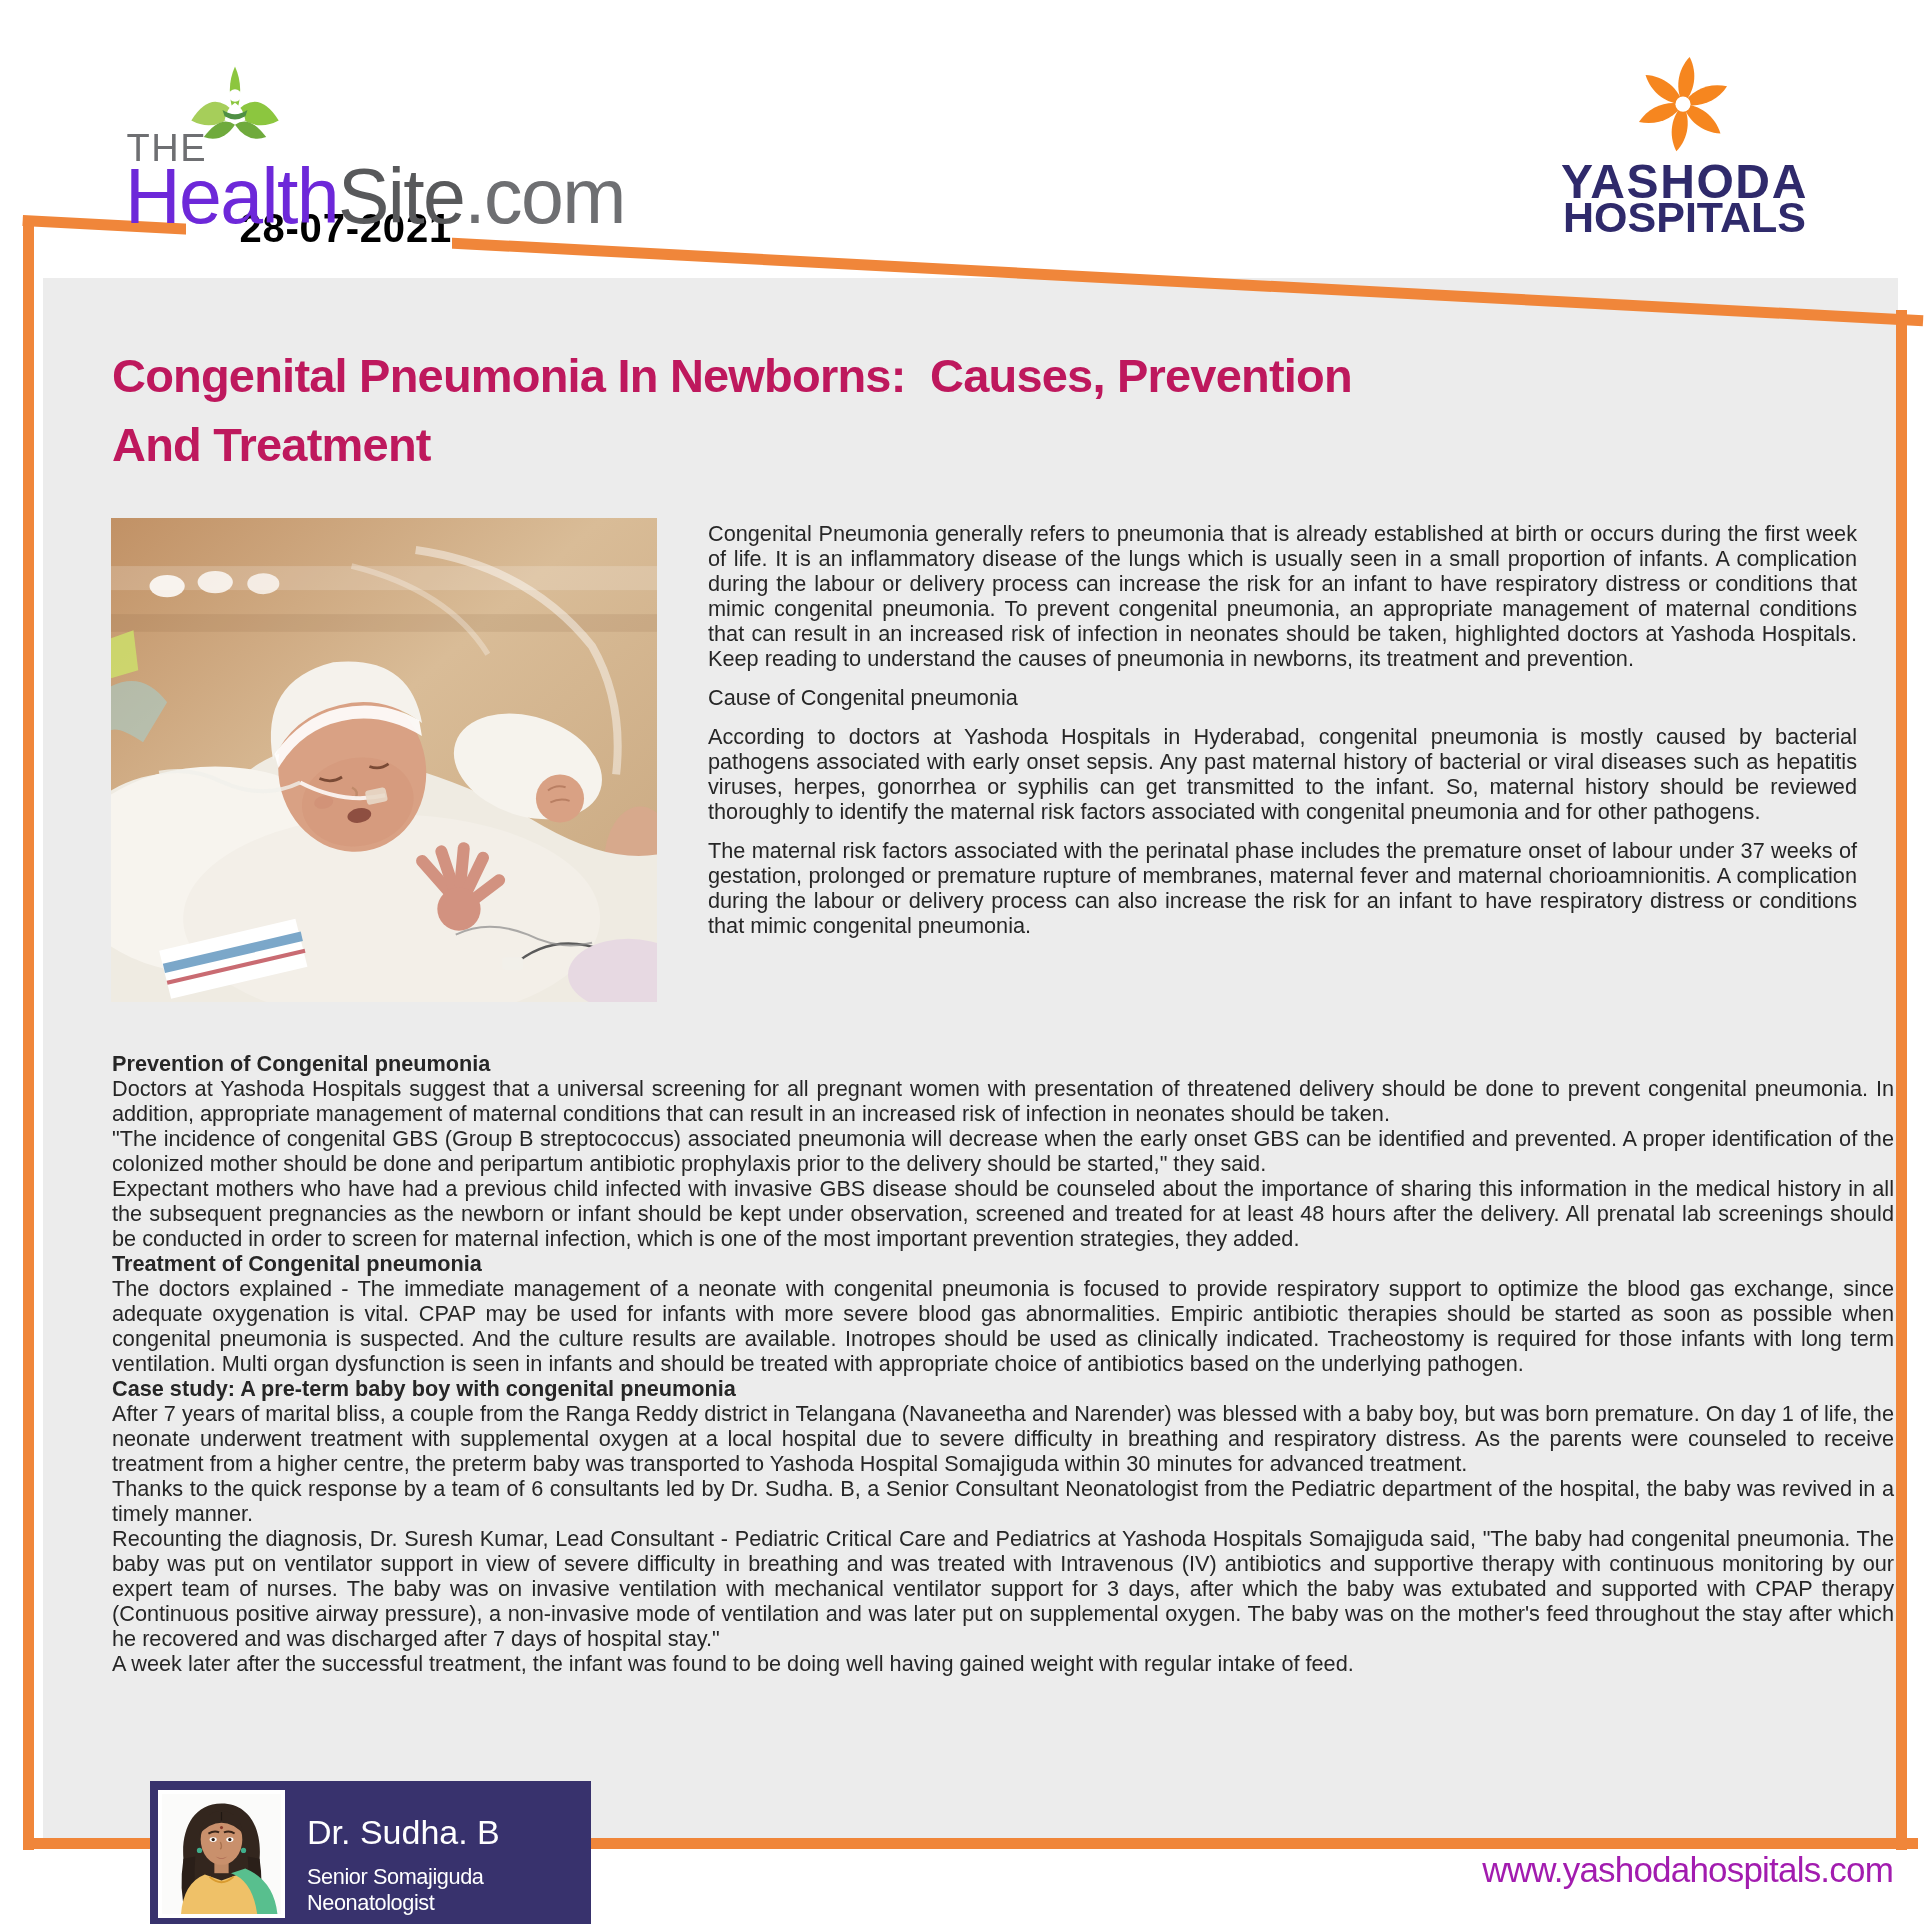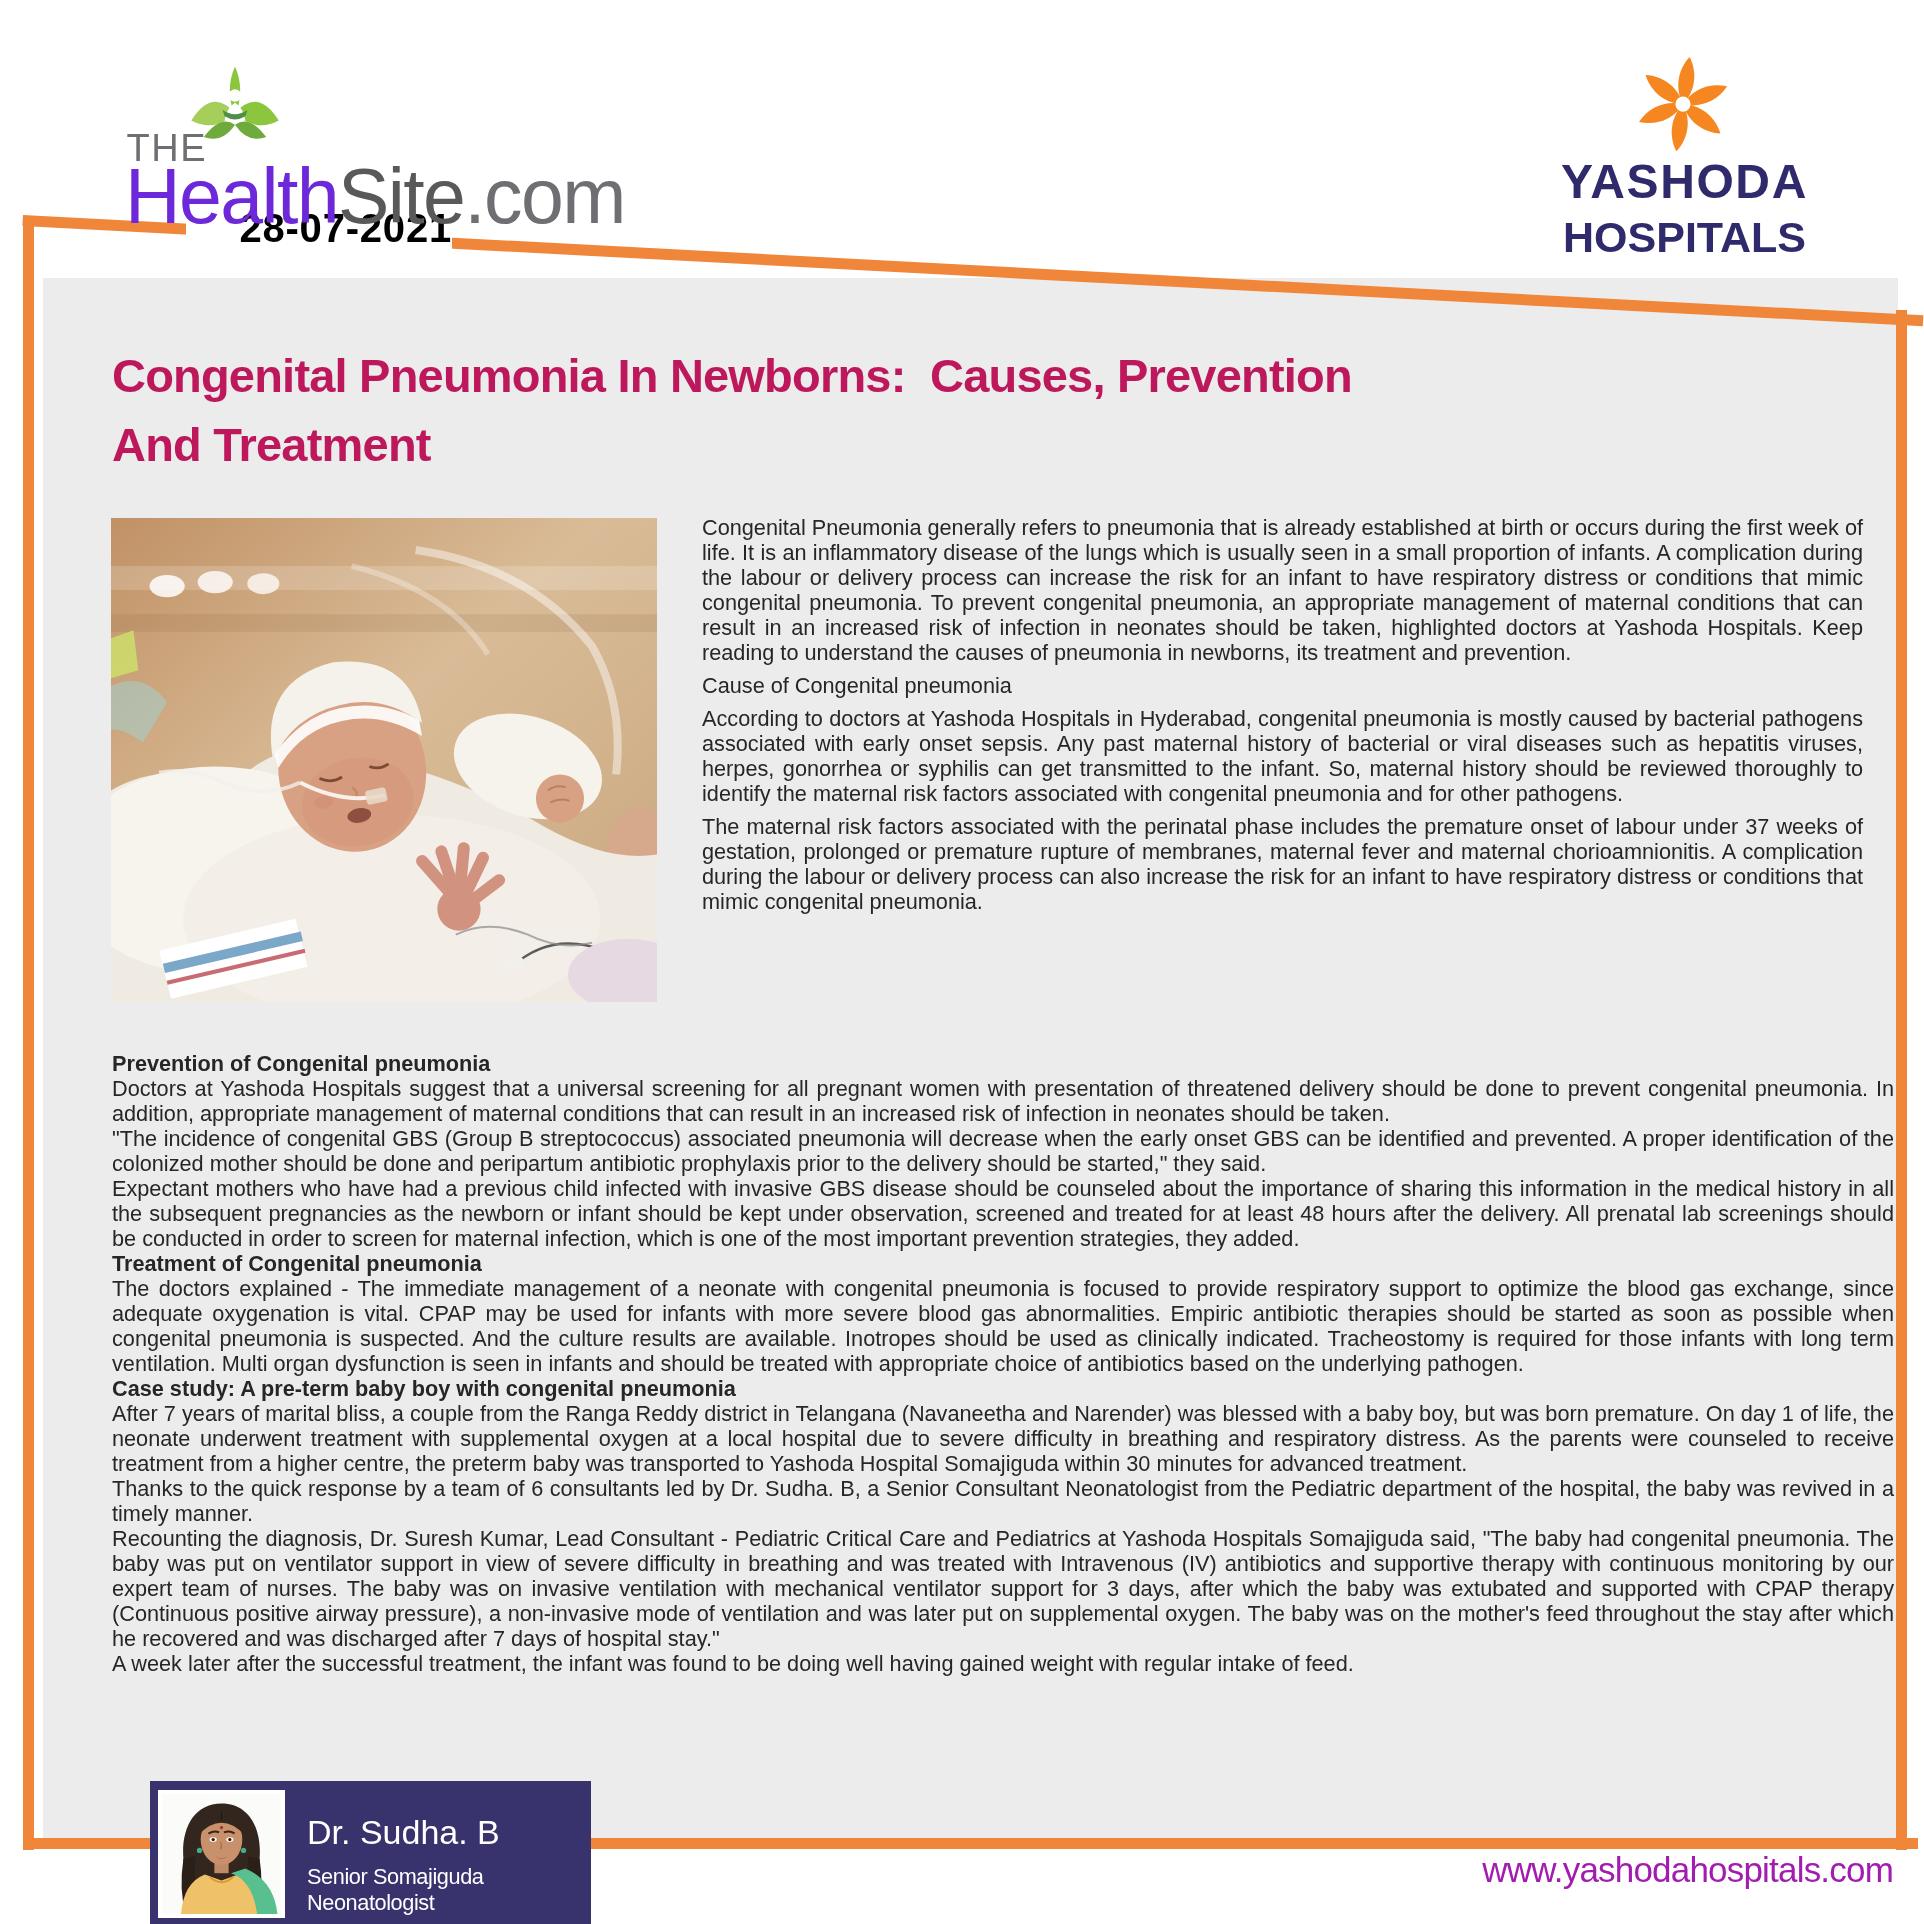--- a/index.html
+++ b/index.html
@@ -11,35 +11,35 @@
   .hs-logo{position:absolute;left:112px;top:56px;width:497px;height:192px;}
   .hs-the{position:absolute;left:14.4px;top:71px;font-size:38px;letter-spacing:1.6px;color:#6e6f72;font-weight:400;}
   .hs-lotus{position:absolute;left:71px;top:0px;width:104px;height:104px;}
   .hs-main{position:absolute;left:13px;top:96px;font-size:77px;font-weight:400;letter-spacing:-1.6px;white-space:nowrap;}
   .hs-green{color:#6d28d9;}
   .hs-dark{color:#58595b;}
   .hs-gray{color:#6e6f72;}
   .ya-logo{position:absolute;left:1552px;top:48px;width:265px;height:201px;text-align:center;}
   .ya-flower{position:absolute;left:71px;top:0px;width:120px;height:108px;}
   .ya-name{position:absolute;left:0;top:111px;width:265px;font-weight:700;color:#2f2a6b;font-size:48px;letter-spacing:1.6px;line-height:45px;}
-  .ya-sub{position:absolute;left:0;top:168px;width:265px;font-weight:700;color:#2f2a6b;font-size:43px;letter-spacing:0px;line-height:43px;}
+  .ya-sub{position:absolute;left:0;top:148px;width:265px;font-weight:700;color:#2f2a6b;font-size:43px;letter-spacing:0px;line-height:43px;}
   
   .gray-box{position:absolute;left:43px;top:278px;width:1855px;height:1560px;background:#ececec;}
   .frame{background:#f0863a;position:absolute;}
   .frame-left{left:22.5px;top:217px;width:11.2px;height:1633px;}
   .frame-bottom{left:22.5px;top:1838px;width:1895px;height:11.2px;}
   .frame-right{left:1896px;top:310px;width:21px;height:1540px;width:11.2px;}
   .frame-diag{left:22.5px;top:215px;width:1903px;height:11.2px;transform:rotate(3.02deg);transform-origin:0 0;}
   .date-box{position:absolute;left:186px;top:201px;width:266px;height:55px;background:#ffffff;display:flex;align-items:center;justify-content:flex-end;}
   .date-text{font-size:40px;font-weight:700;color:#000000;letter-spacing:0.8px;}
   
   .title{position:absolute;left:112px;top:341px;width:1724px;font-size:47px;line-height:69px;font-weight:700;color:#be185d;letter-spacing:-0.8px;white-space:pre-wrap;}
   .photo{position:absolute;left:111px;top:518px;width:546px;height:484px;}
   .col-right{position:absolute;left:694px;top:507px;width:1177px;font-size:21.7px;line-height:25px;text-align:justify;}
-  .col-right p{margin:8px;}
+  .col-right p{margin:14px;}
   .subhead-plain{margin-top:36px;}
   .gap-para{margin-top:40px;}
   .full-col{position:absolute;left:112px;top:1051px;width:1782px;font-size:21.7px;line-height:25px;text-align:justify;}
   .full-col p{margin:0;}
   .full-col .bold-head{font-weight:700;}
   .closing{margin-top:24px;}
   
   .doc-card{position:absolute;left:150px;top:1781px;width:441px;height:180px;background:#38326d;z-index:6;}
   .doc-photo{position:absolute;left:8px;top:8.8px;width:127px;height:128px;background:#ffffff;padding:4px;box-sizing:border-box;}
   .doc-photo svg{width:100%;height:100%;display:block;}

